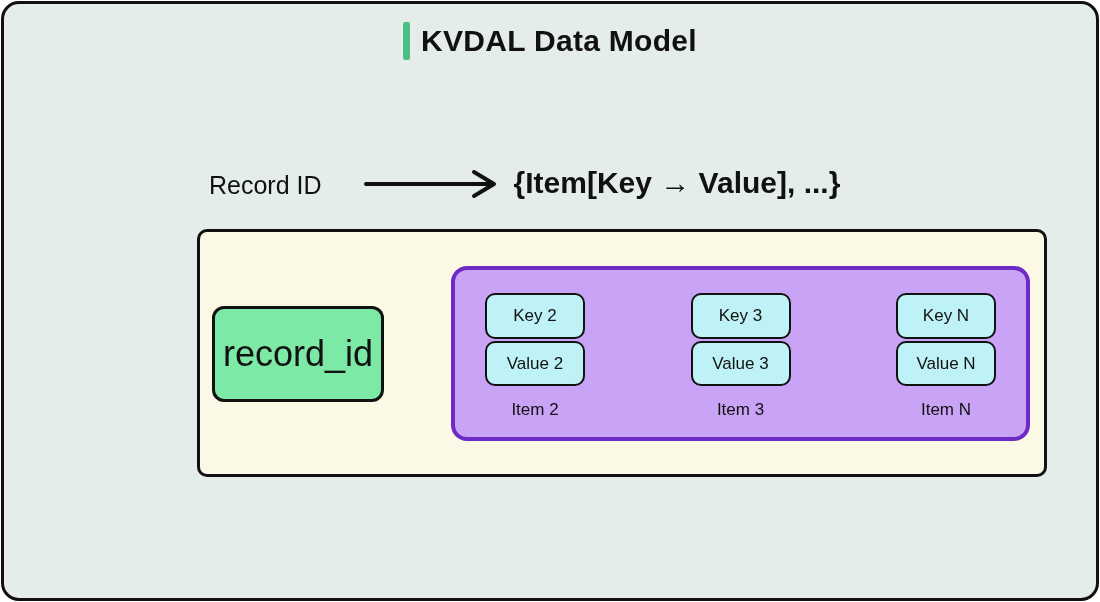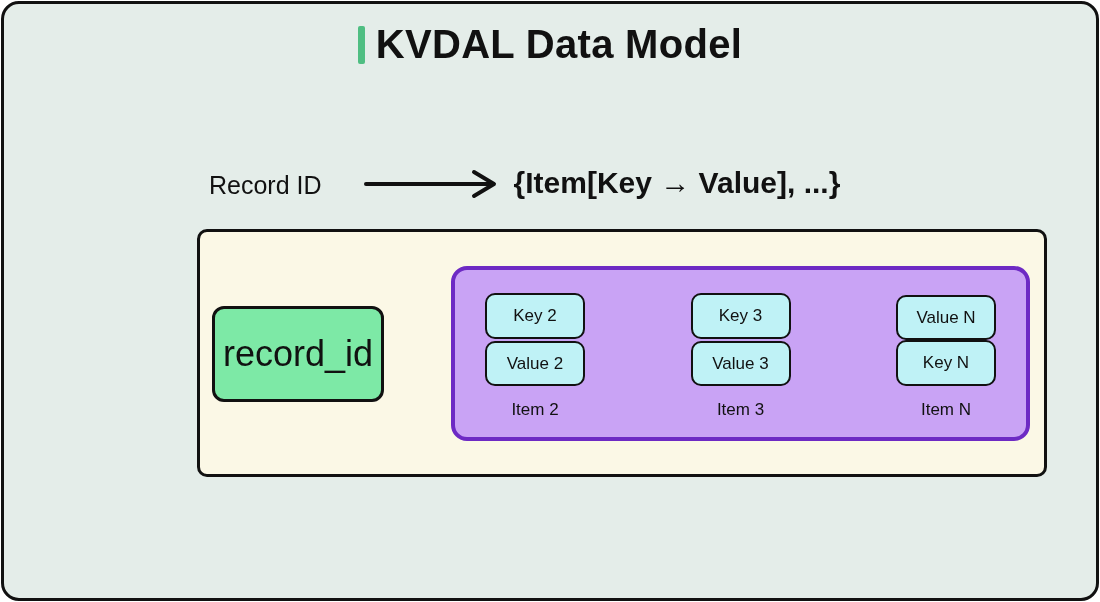--- a/index.html
+++ b/index.html
@@ -31,21 +31,21 @@
     position:absolute; top:18px; left:0; right:0;
     display:flex; justify-content:center; align-items:center; gap:11px;
   }
   .title-accent{
     width:7px; height:38px;
     background:var(--title-accent);
     border-radius:2px;
     flex:0 0 auto;
   }
   .title-text{
-    font-size:40px; font-weight:800; letter-spacing:0.3px;
+    font-size:30px; font-weight:800; letter-spacing:0.3px;
     color:var(--text);
     white-space:nowrap;
   }
   
   .mapping-row{
     position:absolute; left:205px; top:160px; height:36px;
     display:flex; align-items:flex-end;
   }
   .mapping-source{
     font-size:25px; font-weight:500; white-space:nowrap;
@@ -141,22 +141,22 @@
           <div class="item-label">Item 2</div>
         </div>
 
         <div class="item-group">
           <div class="chip key">Key 3</div>
           <div class="chip value">Value 3</div>
           <div class="item-label">Item 3</div>
         </div>
 
         <div class="item-group">
+          <div class="chip key">Key N</div>
           <div class="chip value">Value N</div>
-          <div class="chip key">Key N</div>
           <div class="item-label">Item N</div>
         </div>
 
       </div>
     </div>
 
   </div>
 </div>
 
 </body></html>

